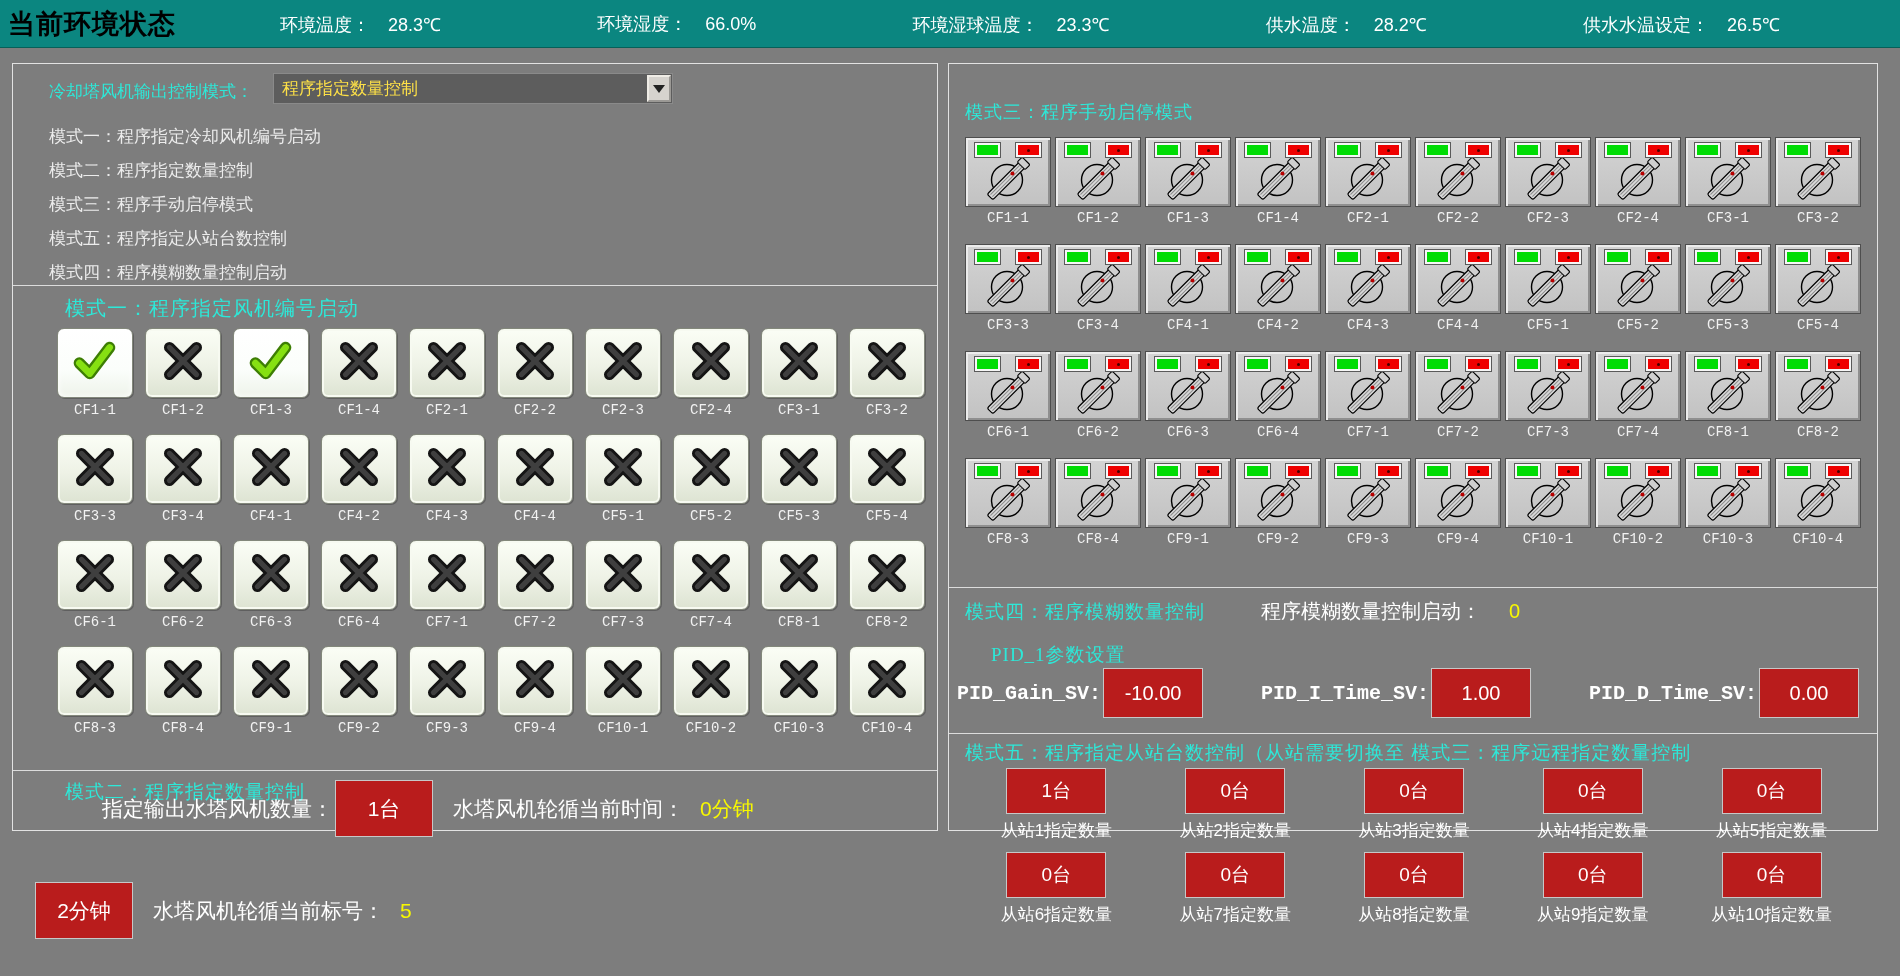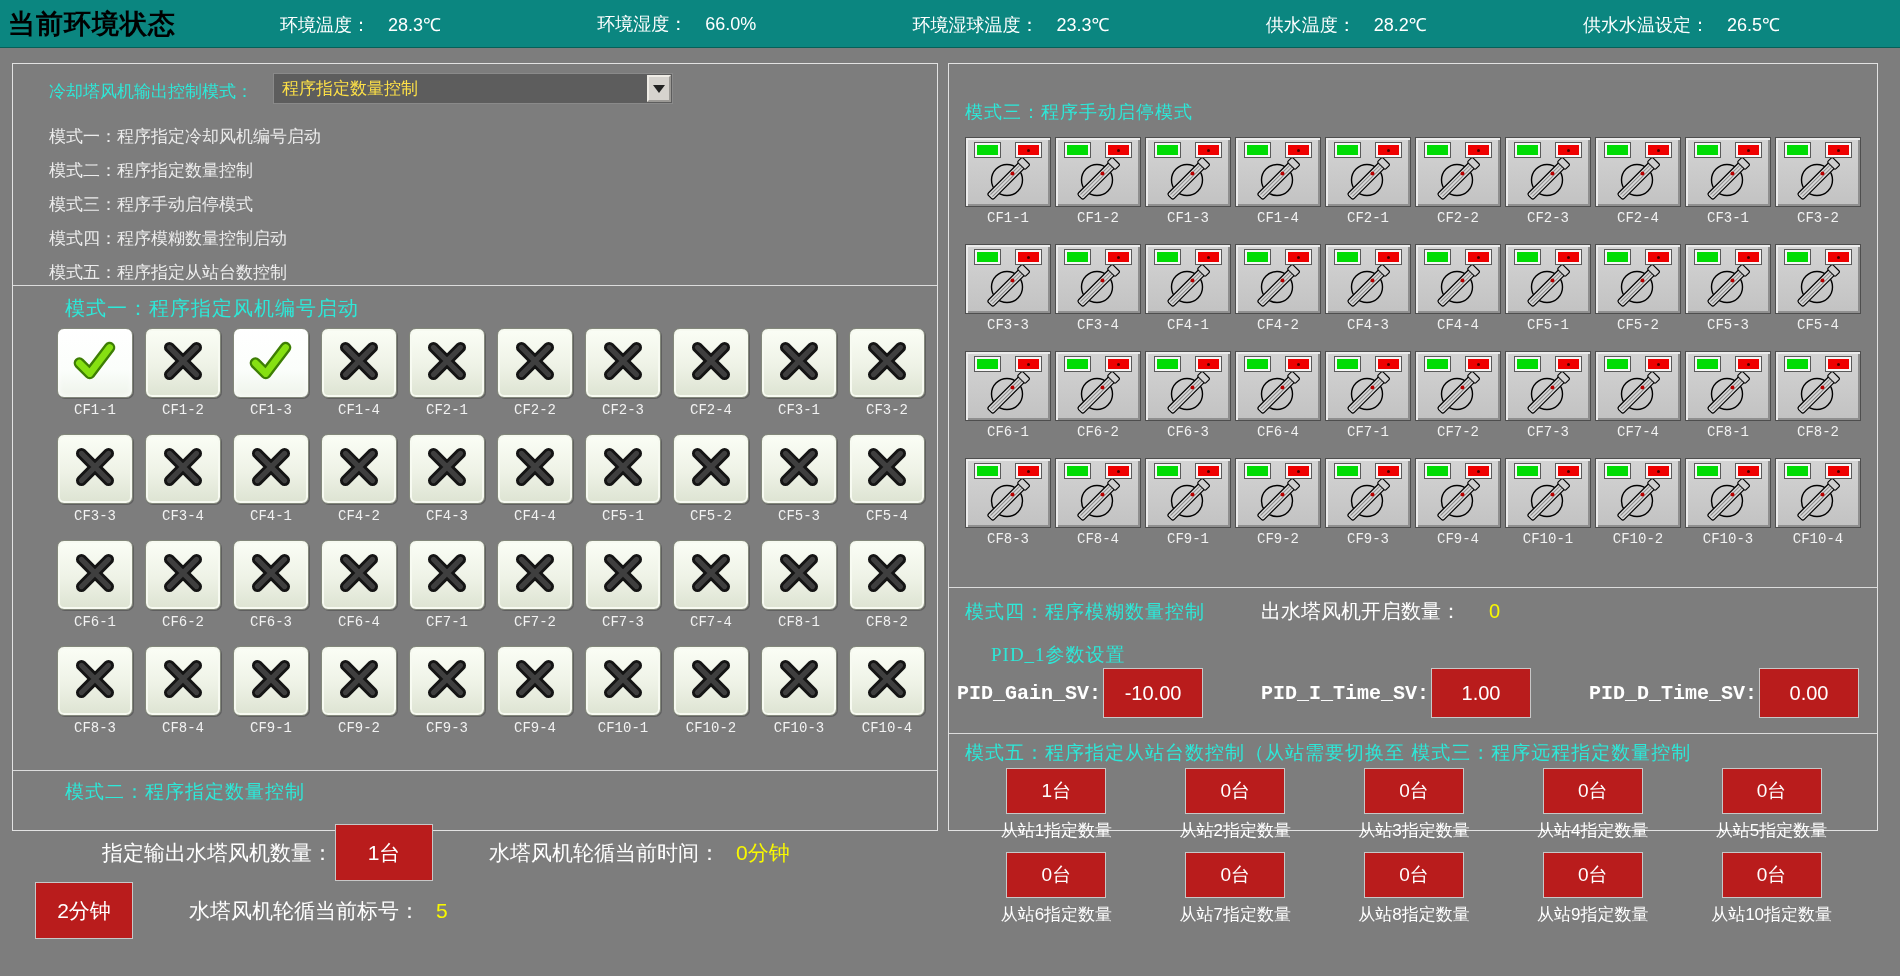--- a/index.html
+++ b/index.html
@@ -71,21 +71,21 @@
   .fan-btn svg { width:50px; height:50px; }
   .fan-lbl { margin-top:4px; color:#f2f2f2; font-size:14px; font-family:"Liberation Mono", monospace; }
   
   .m2-row { position:absolute; left:20px; display:flex; align-items:center; }
   .m2-lbl { display:inline-block; width:300px; text-align:right; color:#fff; font-size:21px; white-space:nowrap; }
   .blue-box {
     background:#b91c1c; color:#fff; border:1px solid #c7c7c7;
     display:flex; align-items:center; justify-content:center; cursor:pointer;
   }
   .m2-box { width:98px; height:57px; margin-left:2px; font-size:21px; }
-  .m2-lbl2 { color:#fff; font-size:21px; margin-left:56px; white-space:nowrap; }
+  .m2-lbl2 { color:#fff; font-size:21px; margin-left:20px; white-space:nowrap; }
   .yellow { color:#f8f800; }
   .m2-val { font-size:21px; margin-left:16px; }
   
   .knob-grid {
     position:absolute; left:16px; top:73px;
     display:grid; grid-template-columns:repeat(10,86px); column-gap:4px; row-gap:18px;
   }
   .knob-cell { width:86px; text-align:center; }
   .knob-btn {
     width:86px; height:70px; cursor:pointer;
@@ -141,22 +141,22 @@
     <span class="dd-text">程序指定数量控制</span>
     <span class="dd-btn">
       <span class="dd-arrow"></span>
     </span>
   </div>
 
   <ul class="mode-list" id="mode-list">
       <li>模式一：程序指定冷却风机编号启动</li>
       <li>模式二：程序指定数量控制</li>
       <li>模式三：程序手动启停模式</li>
+      <li>模式五：程序指定从站台数控制</li>
       <li>模式四：程序模糊数量控制启动</li>
-      <li>模式五：程序指定从站台数控制</li>
     </ul>
 
   <div class="hdiv" style="top:221px;"></div>
 
   <div class="sec-title cyan" style="left:52px; top:231px;">模式一：程序指定风机编号启动</div>
 
   <div class="fan-grid" id="fan-grid">
       <div class="fan-cell">
         <div class="fan-btn on">
           <span><svg viewBox="0 0 48 48">
@@ -516,21 +516,21 @@
             </svg></span>
         </div>
         <div class="fan-lbl">CF10-4</div>
       </div>
     </div>
 
   <div class="hdiv" style="top:706px;"></div>
 
   <div class="sec-title cyan" style="left:52px; top:715px; font-size:19px;">模式二：程序指定数量控制</div>
 
-  <div class="m2-row" style="top:760px;">
+  <div class="m2-row" style="top:716px;">
     <span class="m2-lbl">指定输出水塔风机数量：</span>
     <div class="blue-box m2-box">1台</div>
     <span class="m2-lbl2">水塔风机轮循当前时间：</span>
     <span class="m2-val yellow">0分钟</span>
   </div>
 
   <div class="m2-row" style="top:818px;">
     <div class="blue-box m2-box">2分钟</div>
     <span class="m2-lbl2">水塔风机轮循当前标号：</span>
     <span class="m2-val yellow">5</span>
@@ -1260,21 +1260,21 @@
               <circle cx="33.5" cy="16.5" r="2" fill="#b80000"></circle>
             </svg></span></div>
         <div class="knob-lbl">CF10-4</div>
       </div>
     </div>
 
   <div class="hdiv" style="top:523px;"></div>
 
   <div class="m4-row">
     <span class="m4-title cyan">模式四：程序模糊数量控制</span>
-    <span class="m4-open-lbl">出水塔风机开启数量：</span>
+    <span class="m4-open-lbl">程序模糊数量控制启动：</span>
     <span class="m4-open-val yellow">0</span>
   </div>
 
   <div class="pid-title cyan">PID_1参数设置</div>
   <div class="pid-row" id="pid-row">
       <div class="pid-group">
         <span class="pid-lbl">PID_Gain_SV:</span>
         <div class="blue-box pid-box">-10.00</div>
       </div>
       <div class="pid-group">

